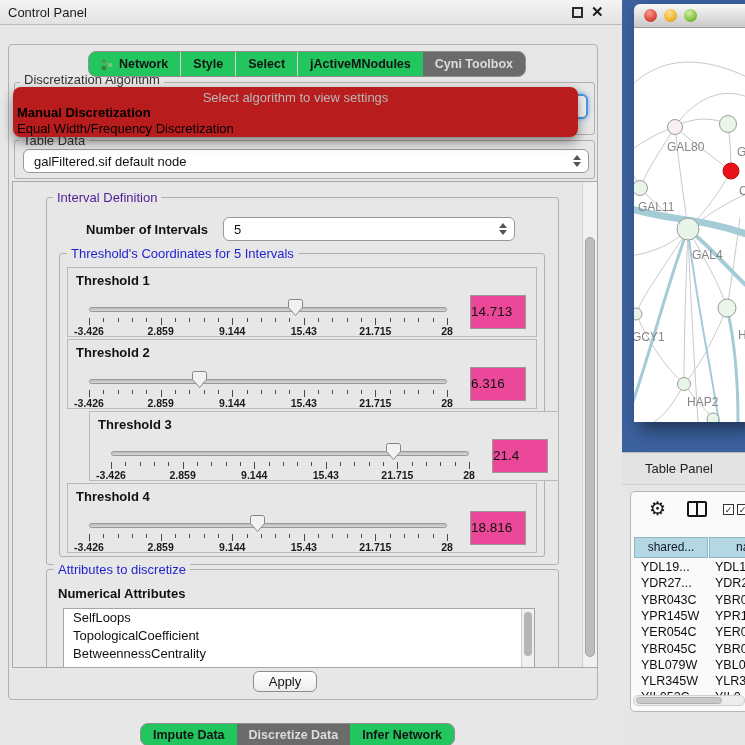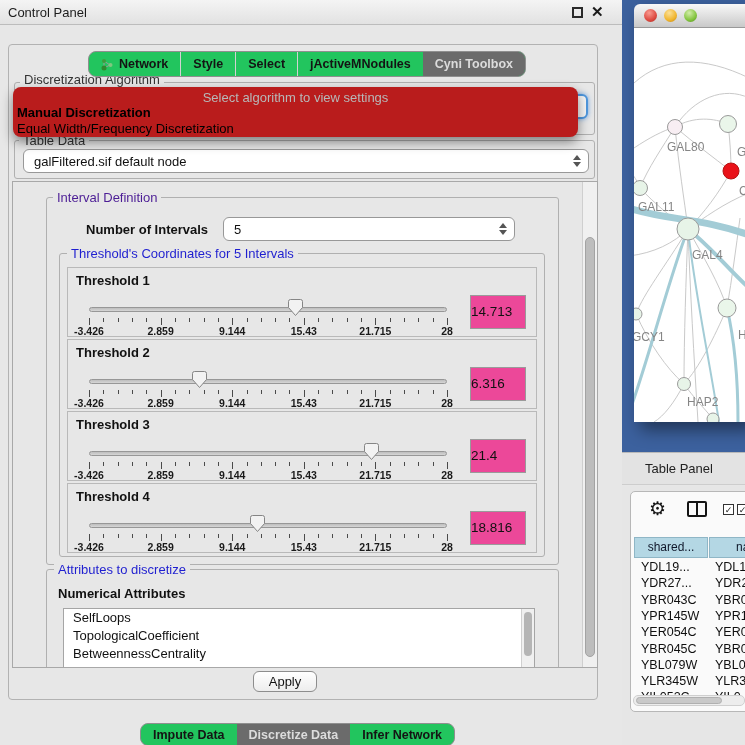--- a/index.html
+++ b/index.html
@@ -277,21 +277,21 @@
     <div class="ticklbls">
             <span class="ticklbl" style="left: 0px;">-3.426</span>
             <span class="ticklbl" style="left: 71.6px;">2.859</span>
             <span class="ticklbl" style="left: 143.2px;">9.144</span>
             <span class="ticklbl" style="left: 214.8px;">15.43</span>
             <span class="ticklbl" style="left: 286.4px;">21.715</span>
             <span class="ticklbl" style="left: 358px;">28</span>
           </div>
     <div class="valbox">6.316</div>
   </div>
-        <div class="th-row" style="top: 229px;">
+        <div class="th-row" style="top: 229px; margin-left: 22px;">
     <span class="th-label">Threshold 3</span>
     <div class="track"></div>
     <svg class="thumb-svg" width="15" height="17" style="left: 296.314px;">
       <path d="M2.5 0.5 H12.5 Q14.5 0.5 14.5 2.5 V8.5 L7.5 16.5 L0.5 8.5 V2.5 Q0.5 0.5 2.5 0.5 Z" fill="#f2f2f2" stroke="#858585"></path>
     </svg>
     <div class="tickwrap">
             <div class="tick" style="left: 0px; height: 7px;"></div>
             <div class="tick" style="left: 14.32px; height: 4px;"></div>
             <div class="tick" style="left: 28.64px; height: 4px;"></div>
             <div class="tick" style="left: 42.96px; height: 4px;"></div>

